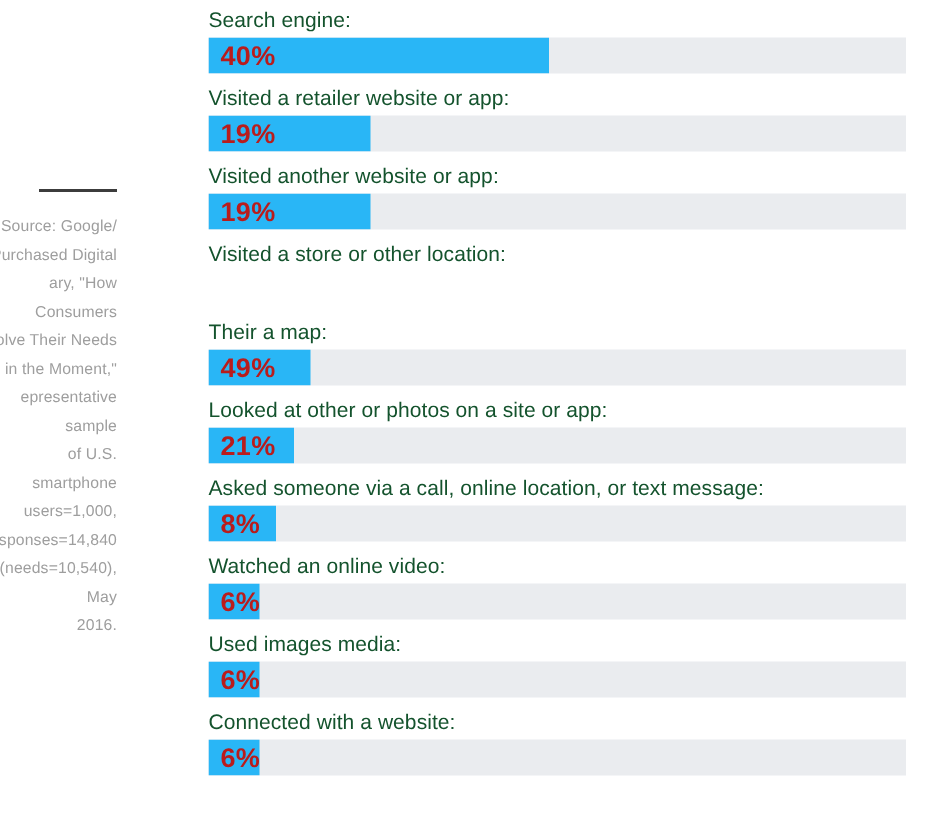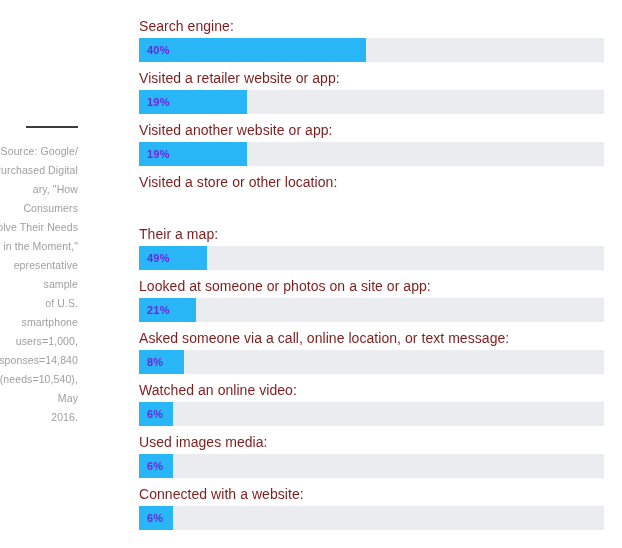--- a/index.html
+++ b/index.html
@@ -47,22 +47,22 @@
     top: 0;
     width: 465px;
   }
   .bar-row {
     height: 52px;
     position: relative;
   }
   .bar-label {
     font-size: 14px;
     line-height: 16px;
-    color: #7f1d1d;
-    padding-top: 18px;
+    color: #14532d;
+    padding-top: 5px;
     letter-spacing: 0.05px;
     white-space: nowrap;
   }
   .bar-track {
     position: relative;
     height: 24px;
     margin-top: 4px;
     background: #eaecef;
     overflow: hidden;
   }
@@ -71,23 +71,23 @@
     left: 0;
     top: 0;
     bottom: 0;
     background: #29b6f6;
   }
   .bar-value {
     position: absolute;
     left: 8px;
     top: 0;
     line-height: 24px;
-    font-size: 11px;
+    font-size: 18px;
     font-weight: bold;
-    color: #6d28d9;
+    color: #b91c1c;
     letter-spacing: 0.2px;
     white-space: nowrap;
   }
 </style>
 </head>
 <body>
 
 <div id="source-column">
   <div id="source-rule"></div>
   <div id="source-text">Source: Google/
@@ -129,21 +129,21 @@
       <div class="bar-label">Visited a store or other location:</div>
     </div>
     <div class="bar-row">
       <div class="bar-label">Their a map:</div>
       <div class="bar-track">
         <div class="bar-fill" style="width: 14.6341%; background: rgb(41, 182, 246);"></div>
         <span class="bar-value">49%</span>
       </div>
     </div>
     <div class="bar-row">
-      <div class="bar-label">Looked at someone or photos on a site or app:</div>
+      <div class="bar-label">Looked at other or photos on a site or app:</div>
       <div class="bar-track">
         <div class="bar-fill" style="width: 12.1951%; background: rgb(41, 182, 246);"></div>
         <span class="bar-value">21%</span>
       </div>
     </div>
     <div class="bar-row">
       <div class="bar-label">Asked someone via a call, online location, or text message:</div>
       <div class="bar-track">
         <div class="bar-fill" style="width: 9.7561%; background: rgb(41, 182, 246);"></div>
         <span class="bar-value">8%</span>

